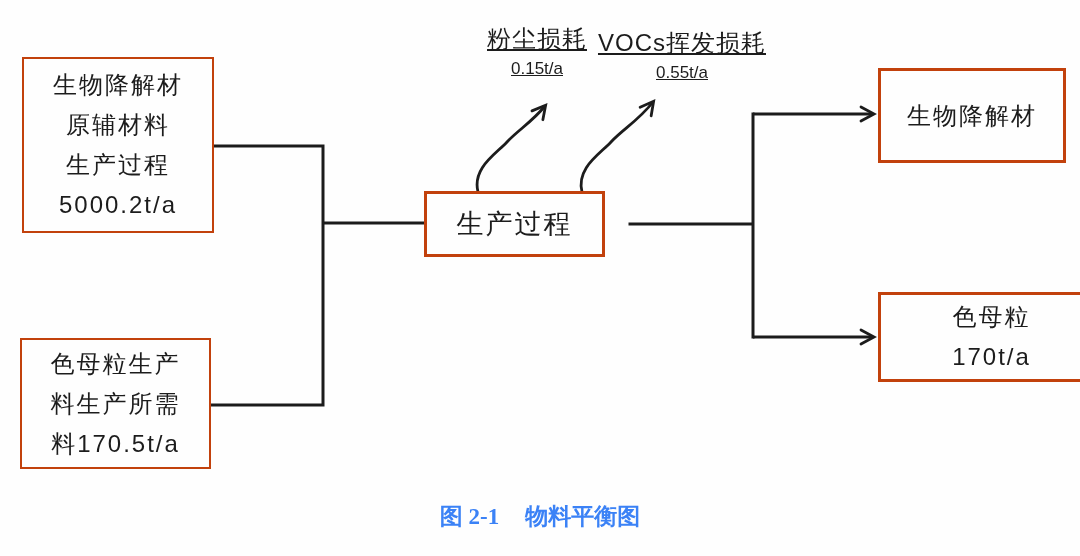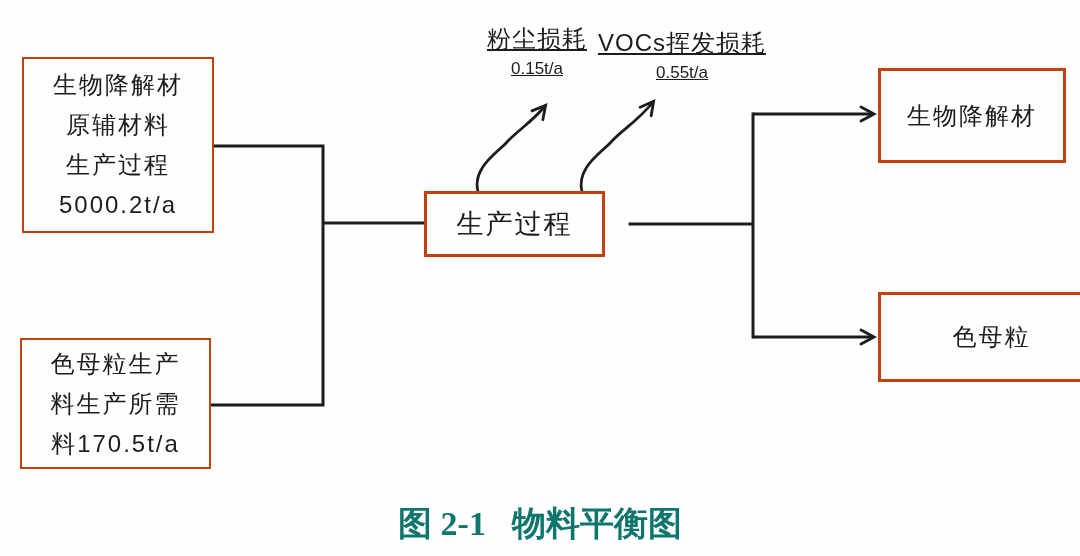--- a/index.html
+++ b/index.html
@@ -74,22 +74,22 @@
   }
 
   #caption {
     position: absolute;
     left: 0;
     top: 501px;
     width: 1080px;
     text-align: center;
     font-family: "Liberation Serif", "DejaVu Serif", serif;
     font-weight: bold;
-    font-size: 34px;
-    color: #0f766e;
+    font-size: 23px;
+    color: #3b82f6;
   }
   #caption .caption-title { margin-left: 26px; }
 </style>
 </head>
 <body>
 
 <div id="canvas">
 
   <svg id="connector-layer" viewBox="0 0 1080 556" xmlns="http://www.w3.org/2000/svg" aria-hidden="true">
     <defs>
@@ -139,19 +139,20 @@
     <div class="loss-name">VOCs挥发损耗</div>
     <div class="loss-value">0.55t/a</div>
   </div>
 
   <div class="flow-box" id="box-output-bio">
     <div class="bline">生物降解材</div>
   </div>
 
   <div class="flow-box" id="box-output-color">
     <div class="bline">色母粒</div>
+    <div class="bline">170t/a</div>
   </div>
 
   <div id="caption">
     <span class="caption-number">图 2-1</span><span class="caption-title">物料平衡图</span>
   </div>
 
 </div>
 
 </body></html>

